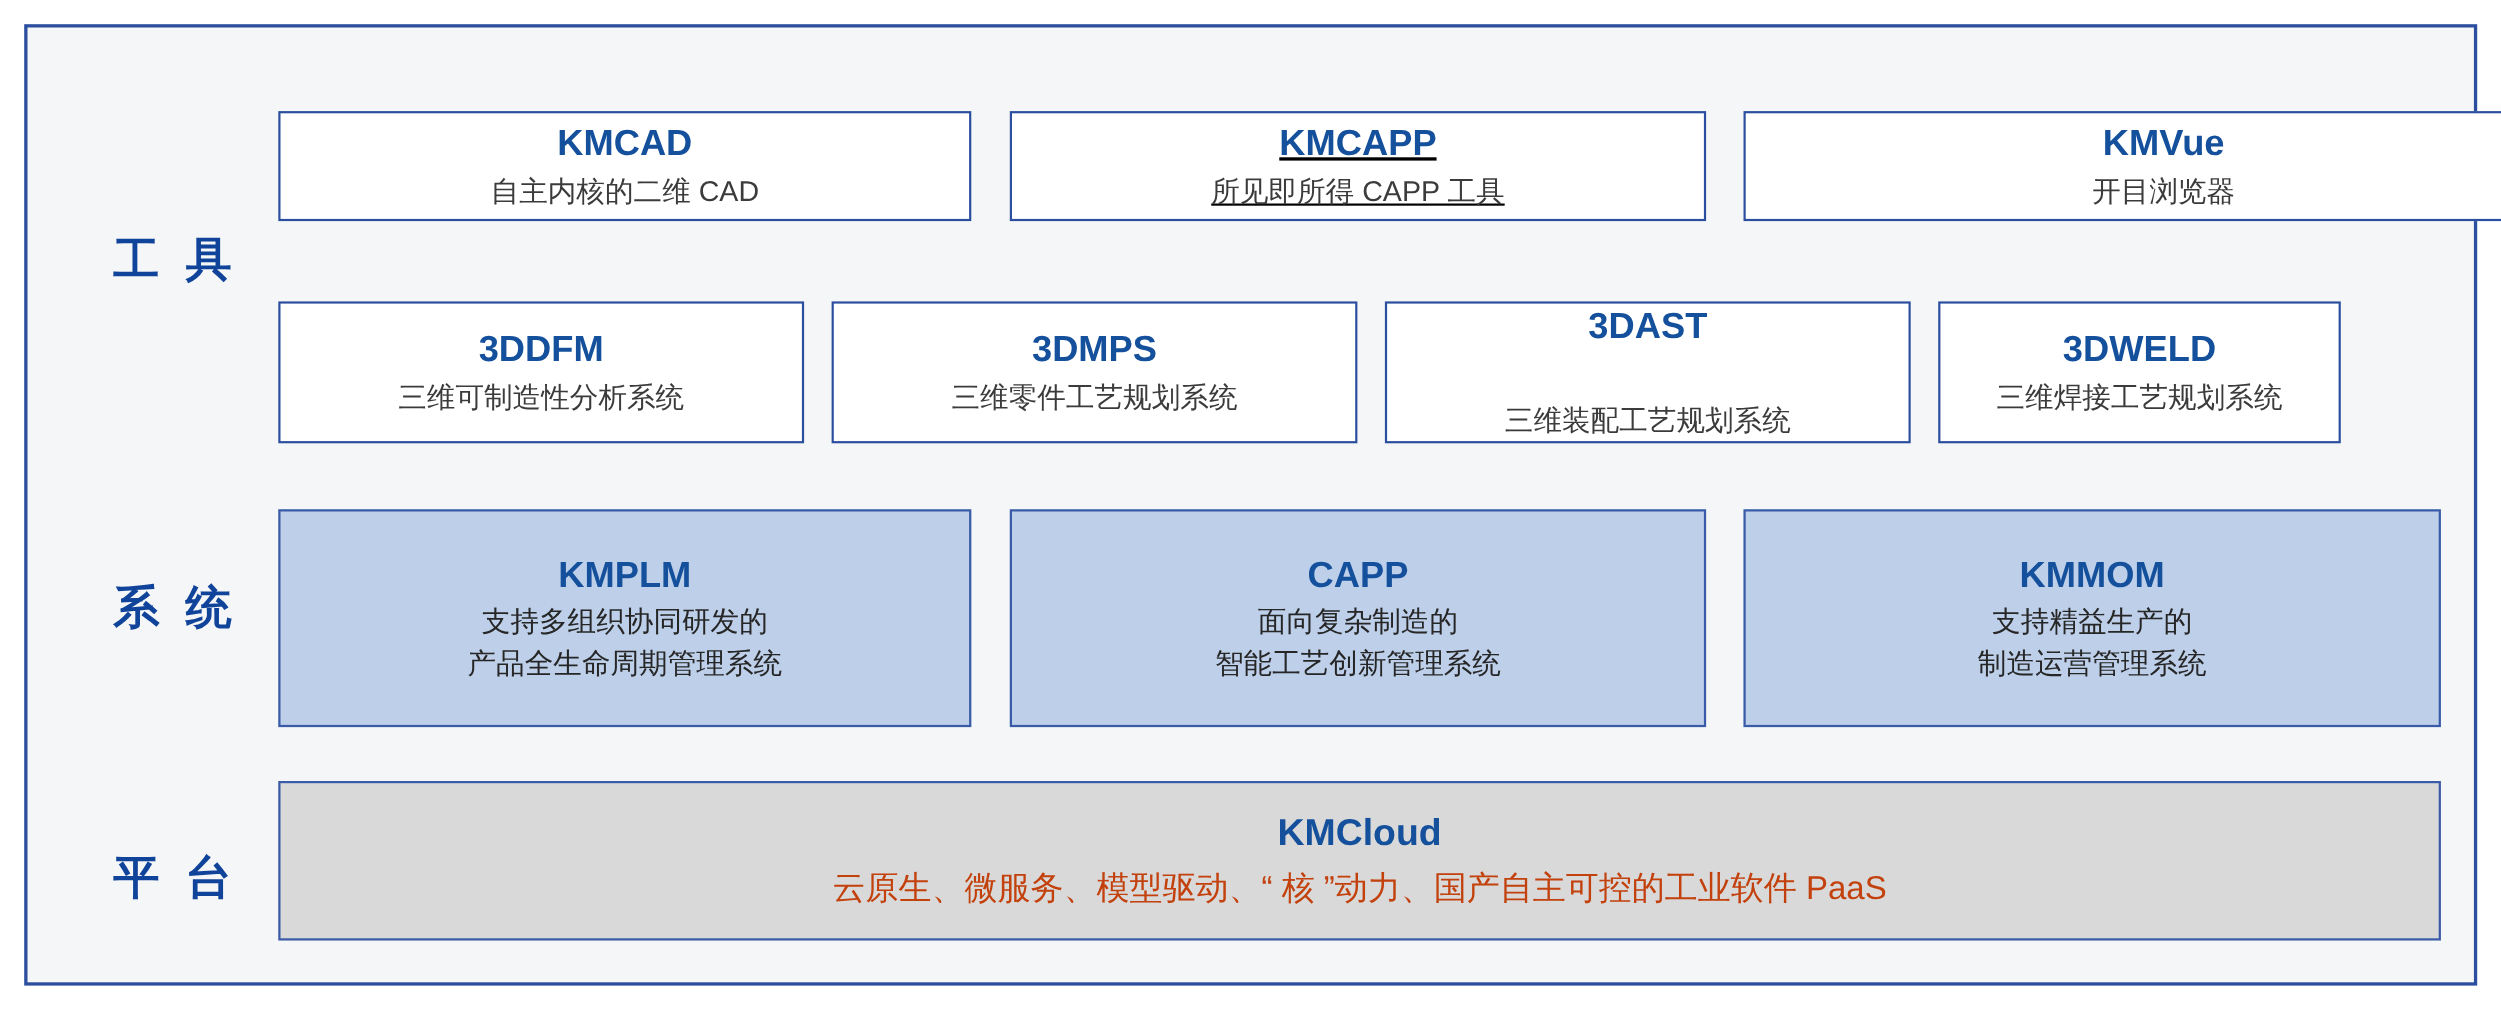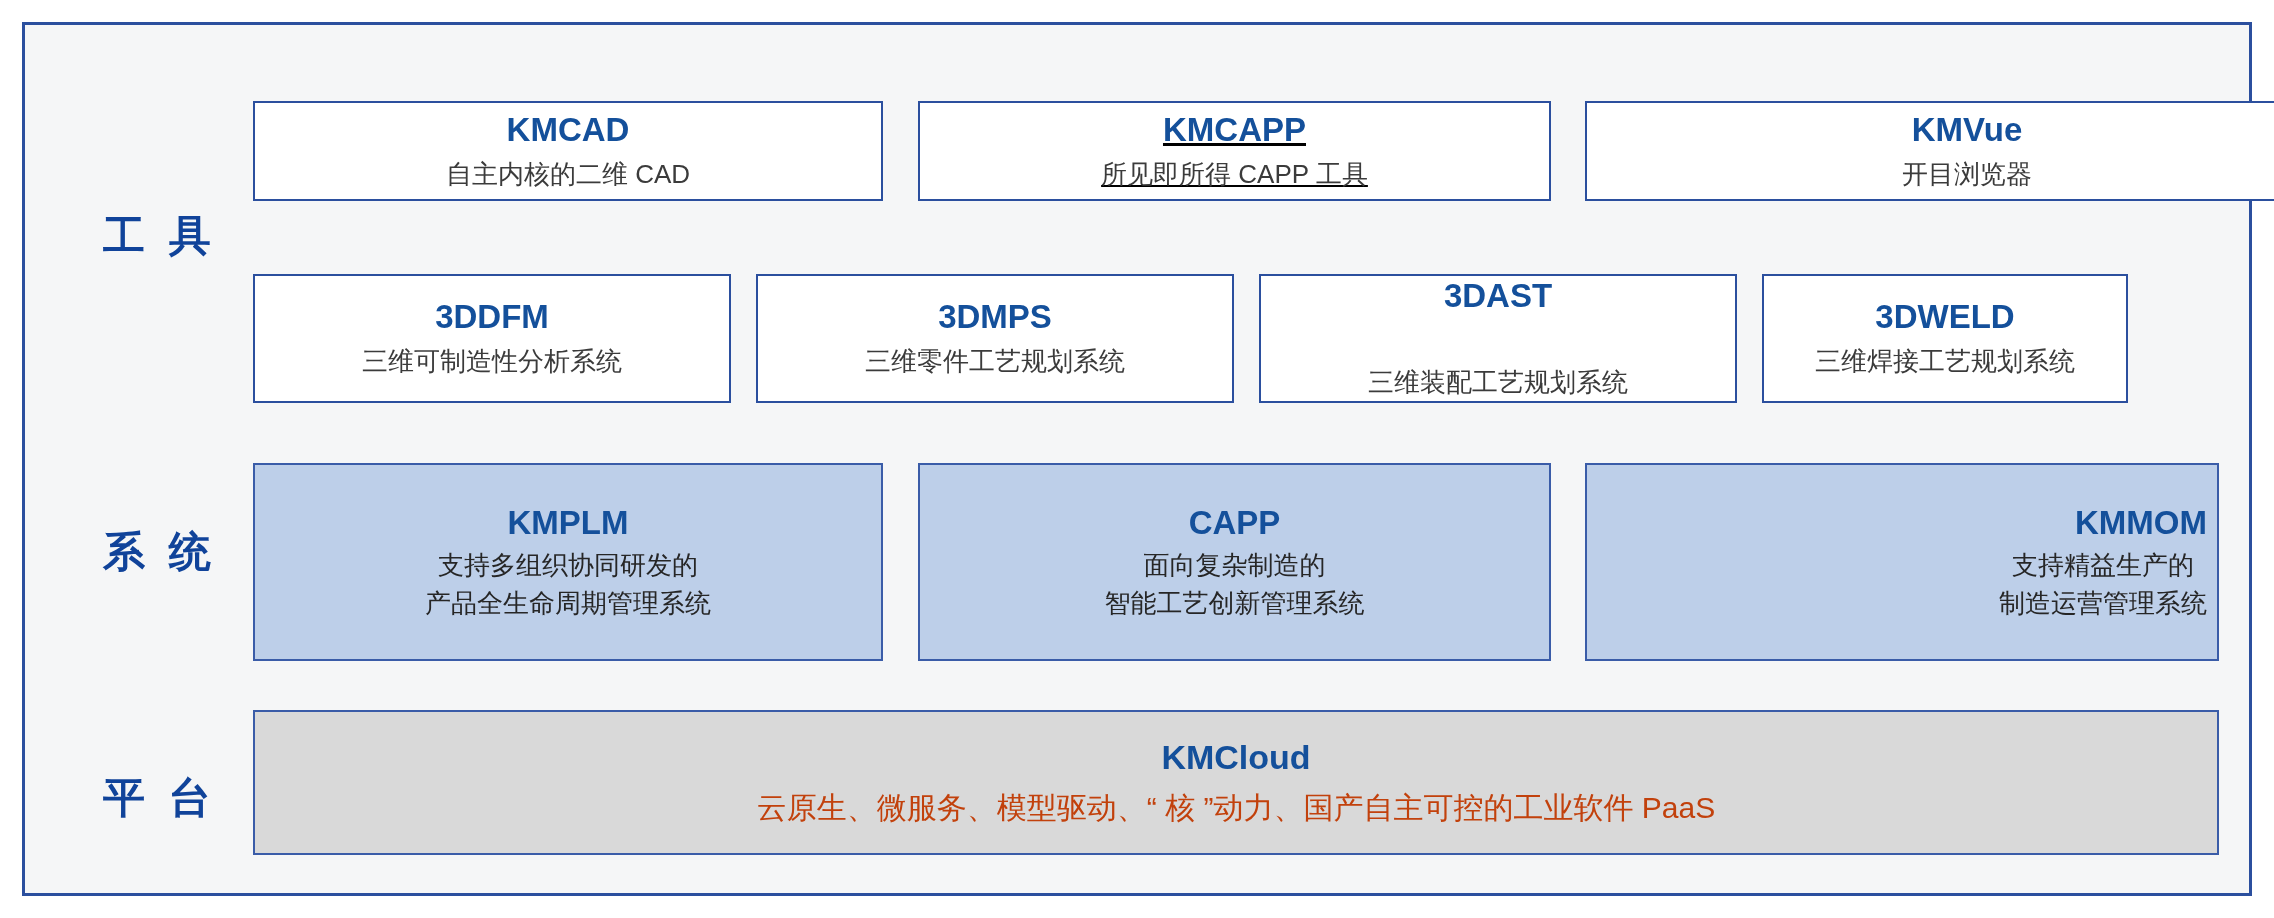--- a/index.html
+++ b/index.html
@@ -87,21 +87,21 @@
 
   
   #card-3ddfm  { left:228px;  top:249px; width:478px;  height:129px; }
   #card-3dmps  { left:731px;  top:249px; width:478px;  height:129px; }
   #card-3dast  { left:1234px; top:249px; width:478px;  height:129px;gap:42px; }
   #card-3dweld { left:1737px; top:249px; width:366px;  height:129px; }
 
   
   #card-kmplm  { left:228px;  top:438px; width:630px;  height:198px; }
   #card-kmmpm  { left:893px;  top:438px; width:633px;  height:198px; }
-  #card-kmmom  { left:1560px; top:438px; width:634px;  height:198px;align-items:flex-end; }
+  #card-kmmom  { left:1560px; top:438px; width:634px;  height:198px; }
 
   
   #card-kmcloud{ left:228px;  top:685px; width:1966px; height:145px; }
 </style>
 </head>
 <body>
 
 <div class="canvas">
   <div class="frame">
 

